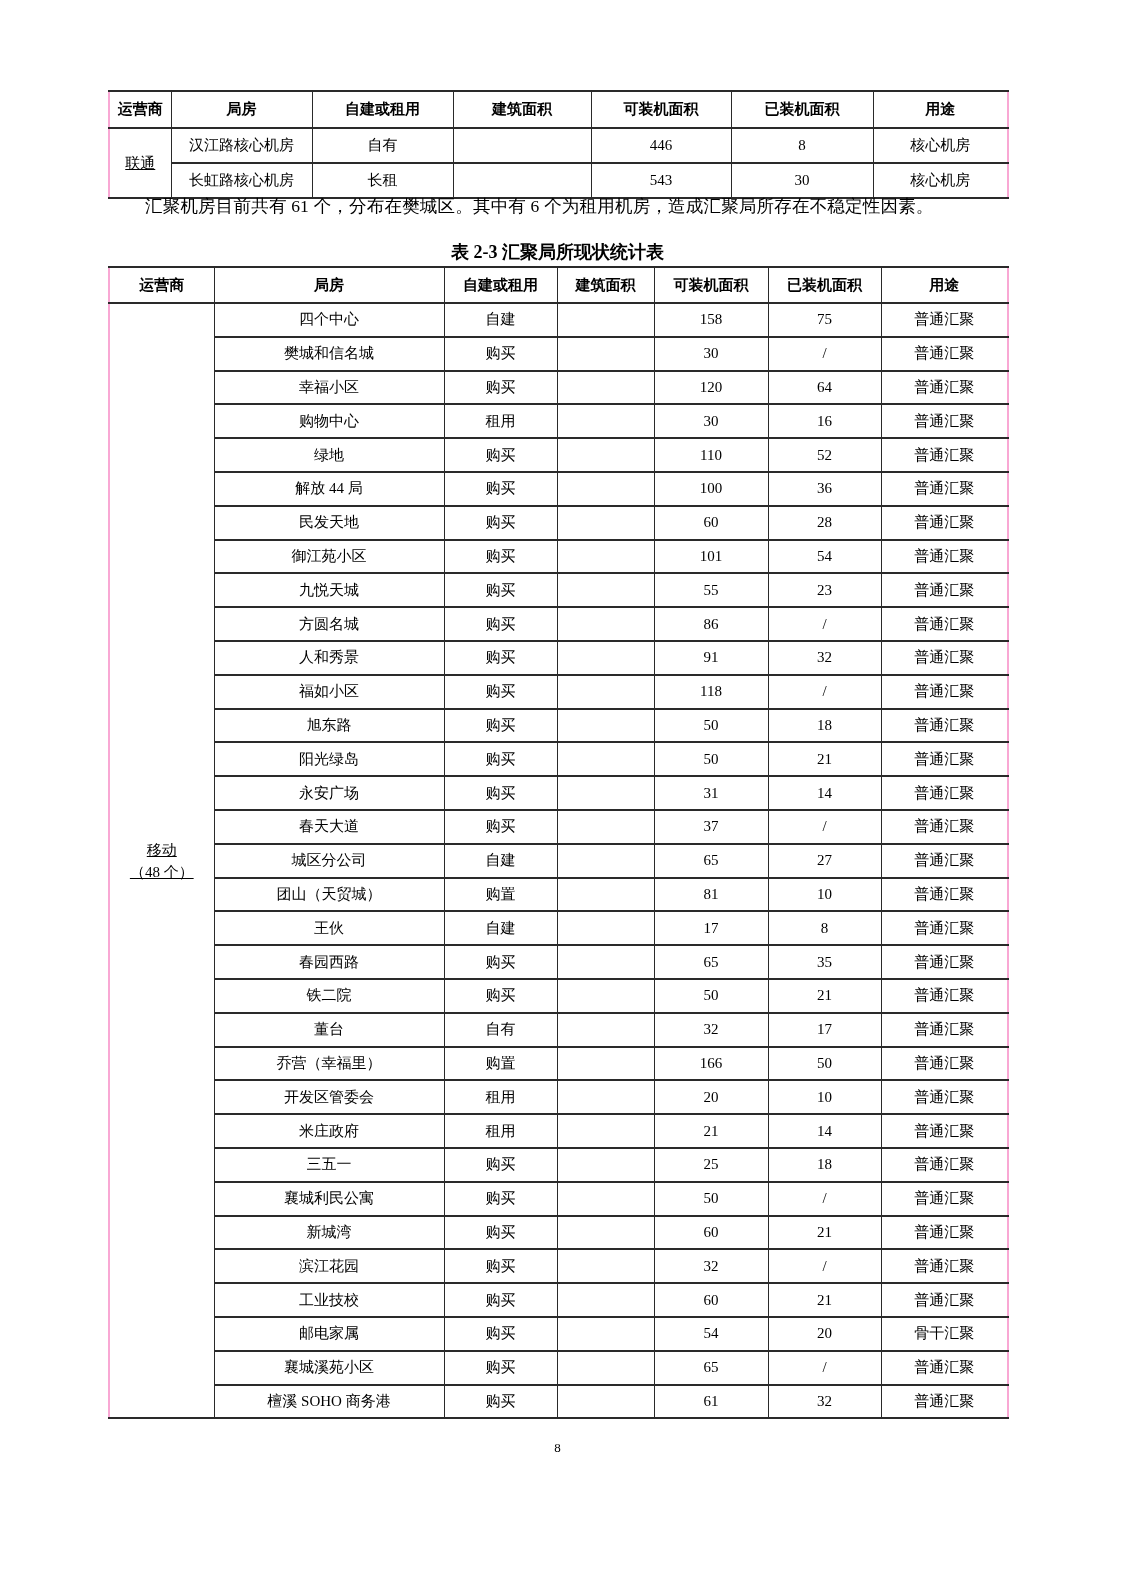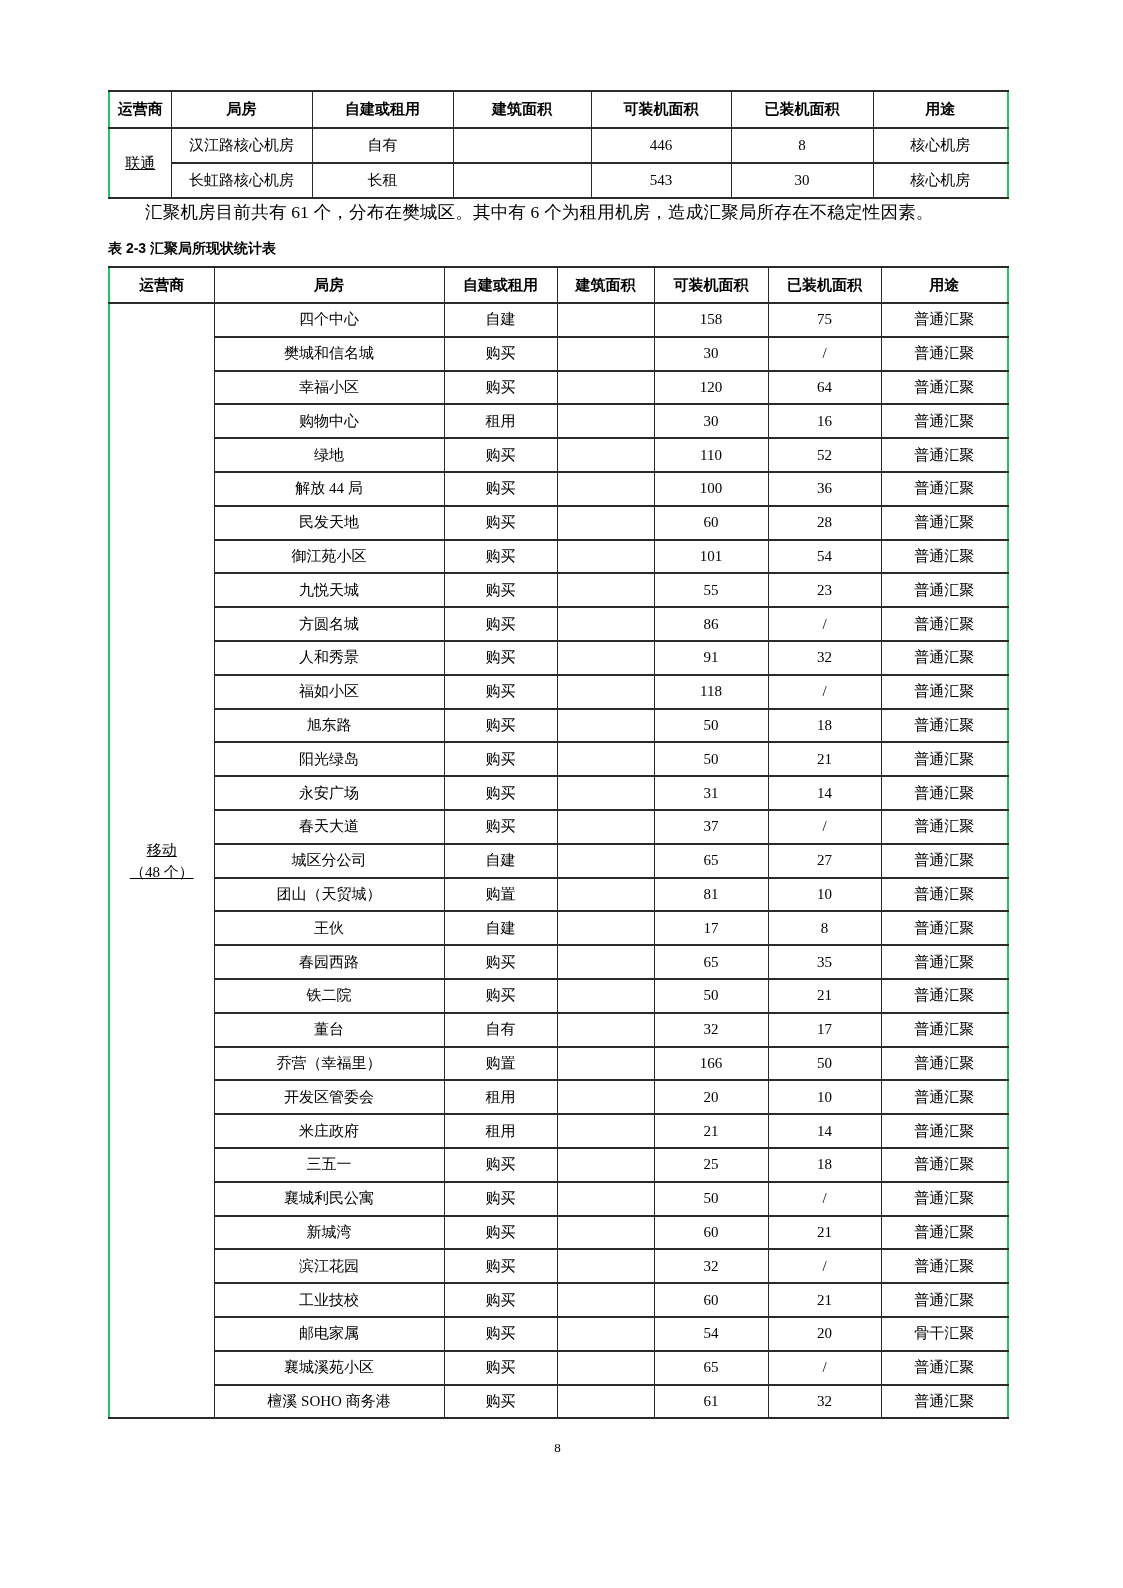--- a/index.html
+++ b/index.html
@@ -15,30 +15,30 @@
     font-family: "Liberation Serif", "DejaVu Serif", serif;
     color: #000000;
     overflow: hidden;
   }
   .content-col {
     position: absolute;
     left: 108px;
     width: 899px;
   }
   .intro-table-wrap  { top: 90px; }
-  .body-paragraph    { top: 200px; font-size: 17.5px; line-height: 25px; text-indent: 37px; letter-spacing: 0.2px; }
-  .table-caption     { top: 240px; font-family: Liberation Sans, sans-serif; font-weight: bold; font-size: 14px; }
+  .body-paragraph    { top: 194px; font-size: 17.5px; line-height: 25px; text-indent: 37px; letter-spacing: 0.2px; }
+  .table-caption     { top: 240px; text-align: center; font-family: Liberation Serif, serif; font-weight: bold; font-size: 18px; }
   .main-table-wrap   { top: 266px; }
   .page-number       { top: 1440px; text-align: center; font-size: 13px; }
 
   table.doc-table {
     border-collapse: collapse;
     table-layout: fixed;
     width: 899px;
-    border: 2px solid #22c55e;
+    border: 2px solid #f9a8d4;
   }
   table.doc-table th,
   table.doc-table td {
     border-left: 1px solid #2a2a2a;
     border-right: 1px solid #2a2a2a;
     border-top: 2px solid #2a2a2a;
     border-bottom: 2px solid #2a2a2a;
     text-align: center;
     vertical-align: middle;
     padding: 0 2px;

